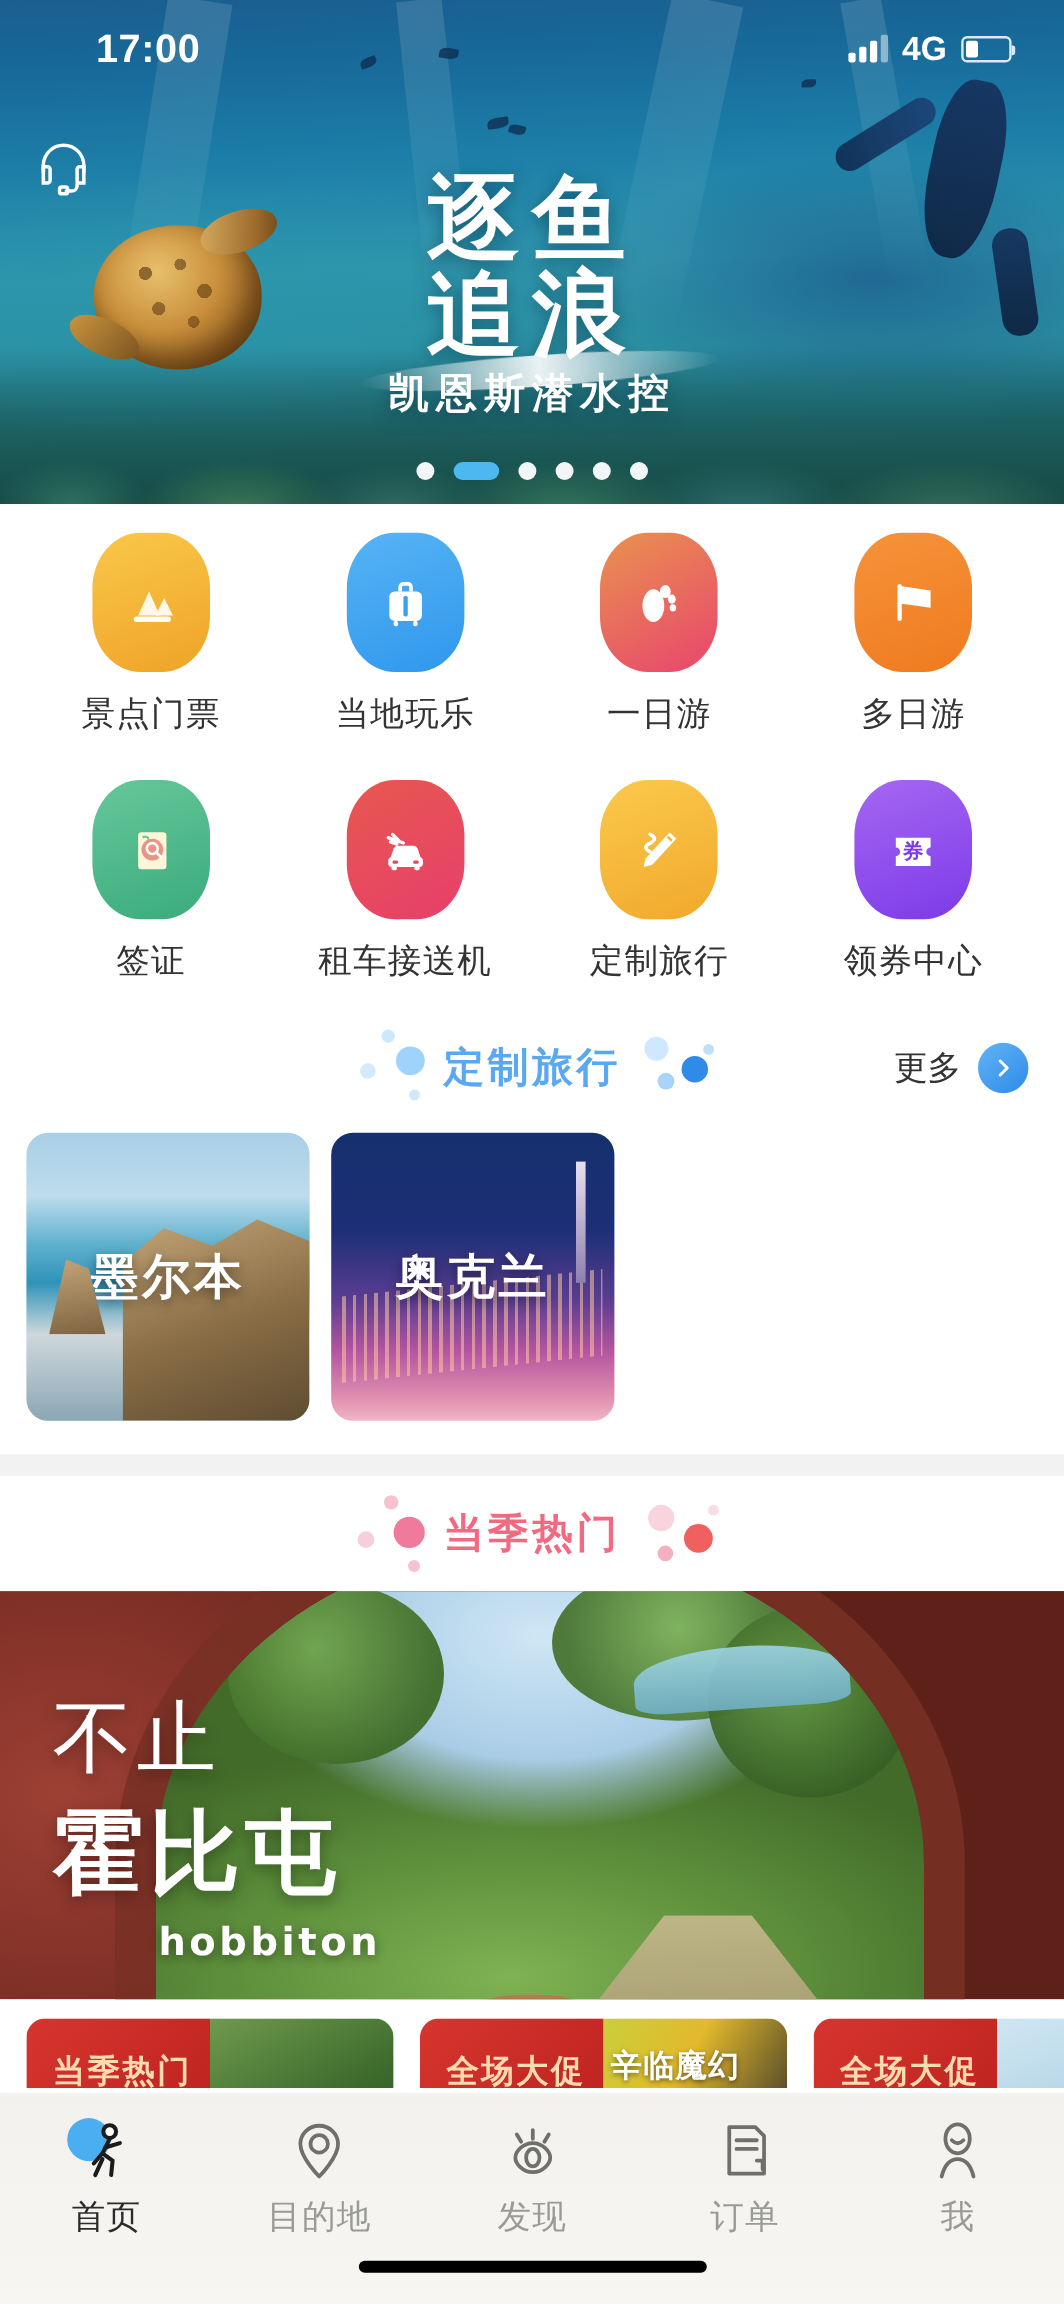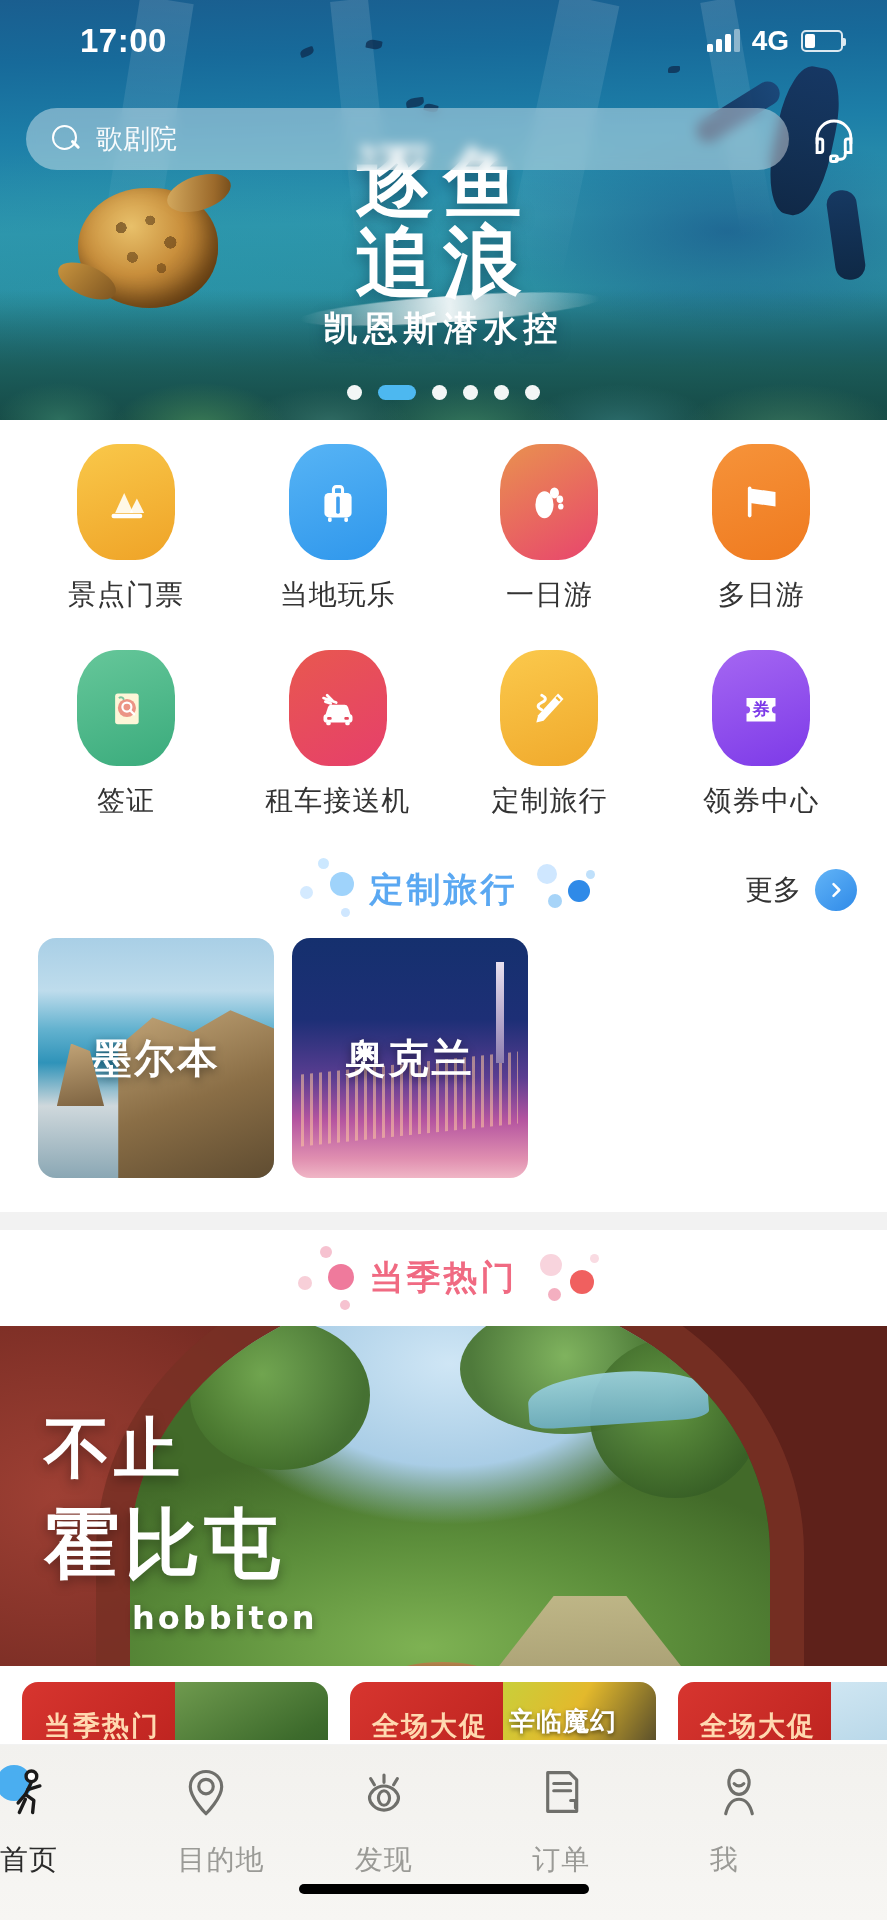--- a/index.html
+++ b/index.html
@@ -164,21 +164,21 @@
   .sec-head { position:relative; height:96px; display:flex; align-items:center; justify-content:center; background:#fff; }
   .sec-title { font-size:34px; font-weight:700; letter-spacing:3px; }
   .sec-title.blue { color:#5aa8f2; }
   .sec-title.pink { color:#f06a82; }
   .bub { position:absolute; border-radius:50%; }
   .more-btn { position:absolute; right:30px; top:50%; transform:translateY(-50%); display:flex; align-items:center; gap:14px; }
   .more-txt { font-size:28px; color:#333; }
   .more-arrow { width:42px; height:42px; border-radius:50%; background:linear-gradient(140deg,#62b4f7,#2f8ae8); display:flex; align-items:center; justify-content:center; }
 
   
-  .cards { display:flex; gap:18px; padding:0 22px 0 38px; overflow:hidden; height:252px; }
+  .cards { display:flex; gap:18px; padding:0 22px 0 22px; overflow:hidden; height:252px;align-items:center; }
   .card { flex:0 0 236px; height:240px; border-radius:18px; position:relative; overflow:hidden; }
   .card-name {
     position:absolute; left:0; right:0; top:50%; transform:translateY(-50%);
     text-align:center; color:#fff; font-size:40px; font-weight:700; letter-spacing:3px;
     text-shadow:0 3px 10px rgba(0,0,0,.45);
   }
   .c-melb {
     background:
       linear-gradient(180deg,#a9cfe6 0%,#bedcec 22%,#63b2cf 38%,#2f93b9 52%,#cfd8dc 70%,#8aa7b4 100%);
   }
@@ -244,21 +244,21 @@
   .t2 { left:330px; top:18px; width:210px; height:130px; background:radial-gradient(circle at 50% 40%, #7bb052, #44712b 72%); opacity:.92; }
   .t3 { right:10px; top:52px; width:170px; height:160px; background:radial-gradient(circle at 44% 40%, #659a43, #386026 72%); opacity:.95; }
   .path { position:absolute; left:330px; bottom:0; width:260px; height:120px;
     background:linear-gradient(180deg,#c8b98e,#a79671); clip-path:polygon(36% 0,64% 0,100% 100%,0 100%); opacity:.9; }
   .stool { position:absolute; left:268px; bottom:34px; width:88px; height:20px; border-radius:50%;
     background:linear-gradient(180deg,#b5834c,#7c5730); }
   .stool::after { content:""; position:absolute; left:38px; top:16px; width:10px; height:42px; background:#6e4c2a; }
   .awning { position:absolute; left:398px; top:86px; width:180px; height:52px;
     background:linear-gradient(180deg,#9fd4e4,#6fb0c6); border-radius:60% 60% 18% 18%; transform:rotate(-4deg); opacity:.9; }
   .promo-text { position:absolute; left:44px; top:78px; z-index:6; }
-  .pt1 { font-size:66px; font-weight:700; color:#fff; letter-spacing:4px; text-shadow:0 4px 12px rgba(0,0,0,.35); }
+  .pt1 { font-size:66px; font-weight:400; color:#fff; letter-spacing:4px; text-shadow:0 4px 12px rgba(0,0,0,.35); }
   .pt2 { font-size:76px; font-weight:700; color:#fff; letter-spacing:4px; margin-top:0; text-shadow:0 4px 12px rgba(0,0,0,.35); }
   .pt3 { font-size:32px; font-weight:700; color:#fff; letter-spacing:3px; margin-top:2px; margin-left:88px;
          font-family:"DejaVu Sans","Liberation Sans",sans-serif; text-shadow:0 3px 9px rgba(0,0,0,.4); }
 
   
   .strip { display:flex; gap:22px; padding:16px 22px 0; height:74px; overflow:hidden; }
   .strip-card { flex:0 0 306px; height:120px; border-radius:16px; overflow:hidden; position:relative; display:flex; }
   .strip-left { width:50%; background:linear-gradient(135deg,#d7352f,#b8201c); display:flex; align-items:flex-start; padding:26px 0 0 22px; }
   .strip-badge { color:#ffd9b0; font-size:27px; font-weight:700; letter-spacing:2px; }
   .strip-right { width:50%; }
@@ -268,21 +268,21 @@
     color:#fff; letter-spacing:1px; text-shadow:0 2px 4px rgba(0,0,0,.5); }
   .sr-c { background:linear-gradient(160deg,#cfe6f2,#9fc7de); }
 
   
   .tabbar {
     position:absolute; left:0; bottom:0; width:887px; height:175px;
     background:linear-gradient(180deg,#f2f1ee 0%,#f4f3f0 40%,#f7f6f3 100%);
     display:flex; align-items:flex-start; padding-top:18px;
     box-shadow:0 -1px 0 rgba(0,0,0,.05);
   }
-  .tab { flex:1; display:flex; flex-direction:column; align-items:flex-start; gap:20px; }
+  .tab { flex:1; display:flex; flex-direction:column; align-items:center; gap:8px; }
   .tab-ico { width:58px; height:58px; position:relative; }
   .tab-label { font-size:28px; color:#9a9a96; letter-spacing:1px; }
   .tab.active .tab-label { color:#2b2b2b; }
   .tab-hl { position:absolute; left:-4px; top:2px; width:36px; height:36px; border-radius:50%; background:#4aaef0; }
   .home-ind { position:absolute; left:50%; transform:translateX(-50%); bottom:26px;
     width:290px; height:10px; border-radius:6px; background:#000; }
 </style>
 </head>
 <body>
 
@@ -322,24 +322,20 @@
             <i></i>
           </span>
         <span class="net">4G</span>
         <span class="batt">
             <i></i>
           </span>
       </div>
     </div>
 
     <div class="search-row">
-      <div class="searchbox">
-        <span class="search-ico"></span>
-        <span class="search-ph">歌剧院</span>
-      </div>
       <span class="svc-ico">
         <svg viewBox="0 0 48 48" width="54" height="54" fill="none" stroke="#ffffff" stroke-width="2.6" stroke-linecap="round">
           <path d="M9 28v-5a15 15 0 0 1 30 0v5"></path>
           <path d="M9 24h3a2 2 0 0 1 2 2v8a2 2 0 0 1-2 2H9z" fill="none"></path>
           <path d="M39 24h-3a2 2 0 0 0-2 2v8a2 2 0 0 0 2 2h3z" fill="none"></path>
           <path d="M34 36v2a4 4 0 0 1-4 4h-4"></path>
           <rect x="21" y="39" width="6" height="5" rx="1.6"></rect>
         </svg>
       </span>
     </div>

